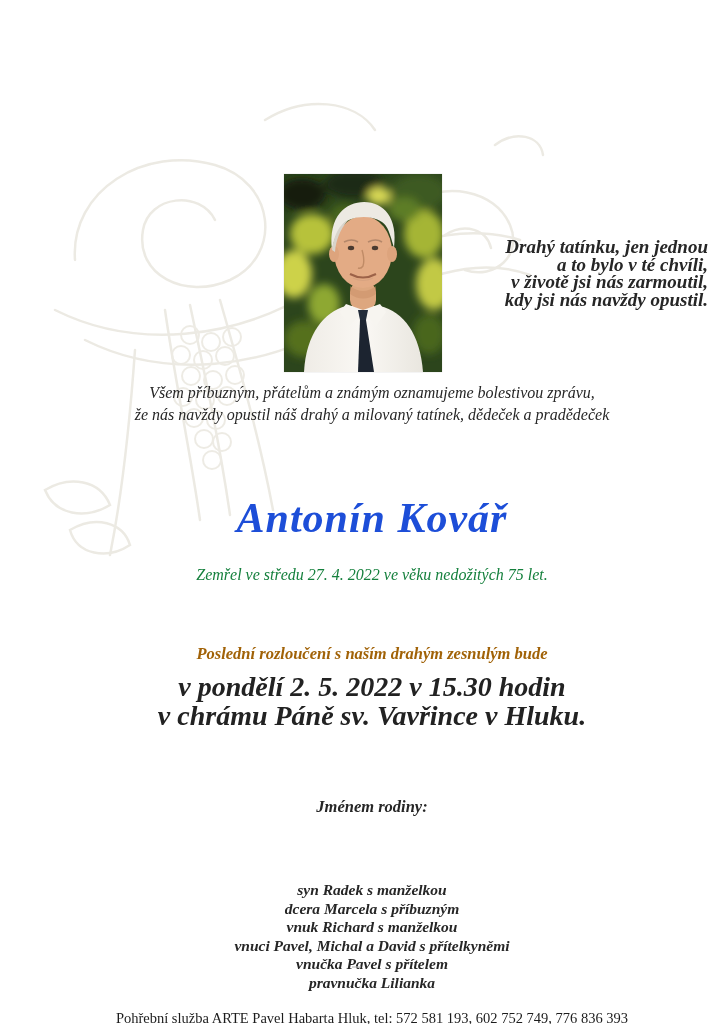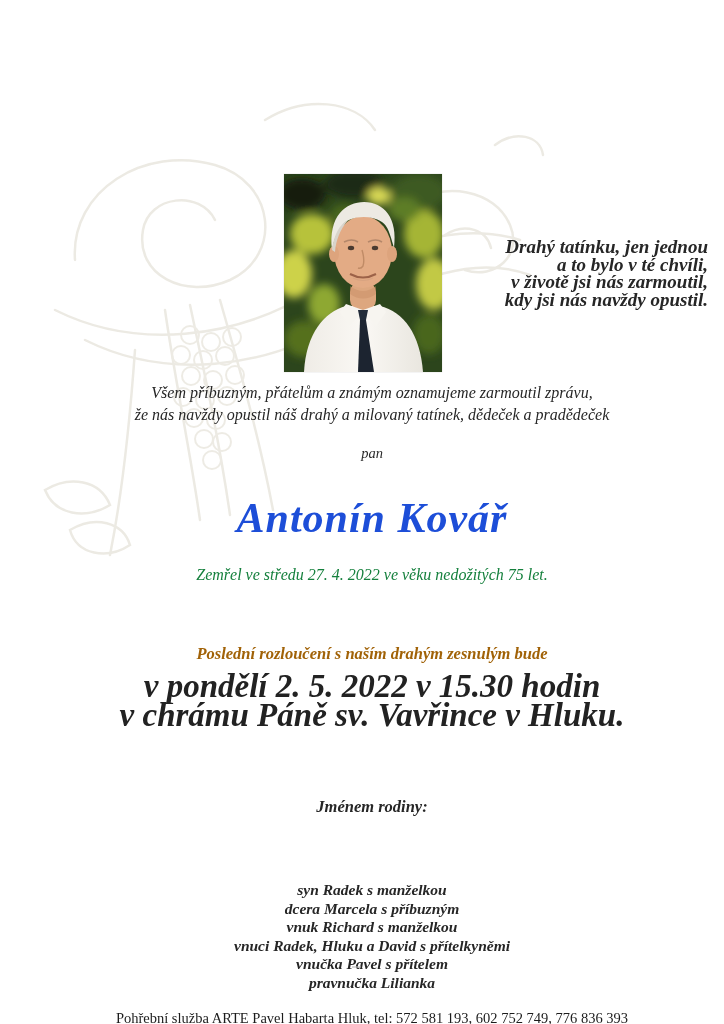--- a/index.html
+++ b/index.html
@@ -17,21 +17,21 @@
   .poem{
     position:absolute;left:478px;top:238px;width:230px;
     font-size:19px;font-weight:bold;font-style:italic;line-height:17.5px;
     color:#262626;text-align:right;
   }
   .announcement{top:382px;font-style:italic;font-size:16px;line-height:21.5px;color:#262626;}
   .salutation{top:445px;font-style:italic;font-size:14.5px;color:#2b2b2b;}
   .name{top:494px;font-size:42px;font-weight:bold;font-style:italic;letter-spacing:1px;color:#1d4ed8;}
   .death-line{top:566px;font-style:italic;font-size:16px;color:#15803d;}
   .farewell-intro{top:644px;font-style:italic;font-weight:bold;font-size:16.5px;color:#a16207;}
-  .farewell-main{top:672px;font-style:italic;font-weight:bold;font-size:33px;line-height:29px;color:#222;}
+  .farewell-main{top:672px;font-style:italic;font-weight:bold;font-size:28px;line-height:29px;color:#222;}
   .family-heading{top:797px;font-style:italic;font-weight:bold;font-size:16.5px;color:#262626;}
   .family-heading span{}
   .family-list{top:838px;font-style:italic;font-weight:bold;font-size:15.5px;line-height:18.5px;color:#262626;margin-top:43px;}
   .fold-mark{position:absolute;left:352px;top:966px;width:9px;height:2px;background:#bdbdbd;opacity:.6;}
   .footer-line{top:988px;font-size:14.5px;color:#1c1c1c;font-style:normal;margin-top:22px;}
 </style>
 </head>
 <body>
 
 <div class="page">
@@ -130,43 +130,42 @@
   </svg>
 
   <div class="poem">
     <div>Drahý tatínku, jen jednou</div>
     <div>a to bylo v té chvíli,</div>
     <div>v životě jsi nás zarmoutil,</div>
     <div>kdy jsi nás navždy opustil.</div>
   </div>
 
   <div class="centered announcement">
-    <div>Všem příbuzným, přátelům a známým oznamujeme zarmoutil zprávu,</div>
+    <div>Všem příbuzným, přátelům a známým oznamujeme bolestivou zprávu,</div>
     <div>že nás navždy opustil náš drahý a milovaný tatínek, dědeček a pradědeček</div>
   </div>
 
-  <div class="centered salutation">pan</div>
   <div class="centered name">Antonín Kovář</div>
 
   <div class="centered death-line">Zemřel ve středu 27. 4. 2022 ve věku nedožitých 75 let.</div>
 
   <div class="centered farewell-intro">Poslední rozloučení s naším drahým zesnulým bude</div>
   <div class="centered farewell-main">
     <div>v pondělí 2. 5. 2022 v 15.30 hodin</div>
     <div>v chrámu Páně sv. Vavřince v Hluku.</div>
   </div>
 
   <div class="centered family-heading">
     <span>Jménem rodiny: </span>
   </div>
   <div class="centered family-list">
     <div>syn Radek s manželkou</div>
     <div>dcera Marcela s příbuzným</div>
     <div>vnuk Richard s manželkou</div>
-    <div>vnuci Radek, Hluku a David s přítelkyněmi</div>
+    <div>vnuci Pavel, Michal a David s přítelkyněmi</div>
     <div>vnučka Pavel s přítelem</div>
     <div>pravnučka Lilianka</div>
   </div>
 
   <div class="fold-mark"></div>
 
   <div class="centered footer-line">Pohřební služba ARTE Pavel Habarta Hluk, tel: 572 581 193, 602 752 749, 776 836 393</div>
 
 </div>
 

